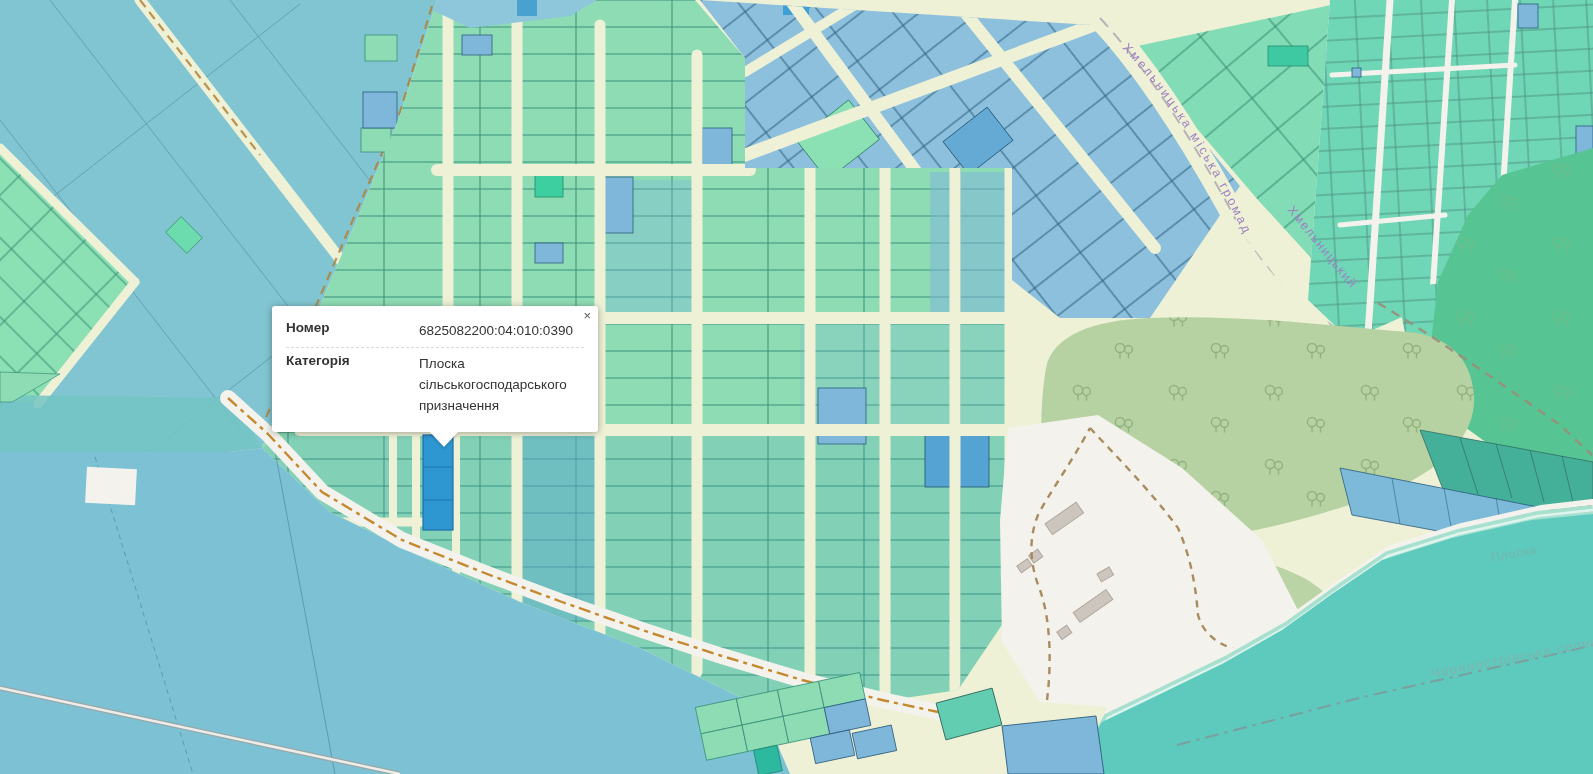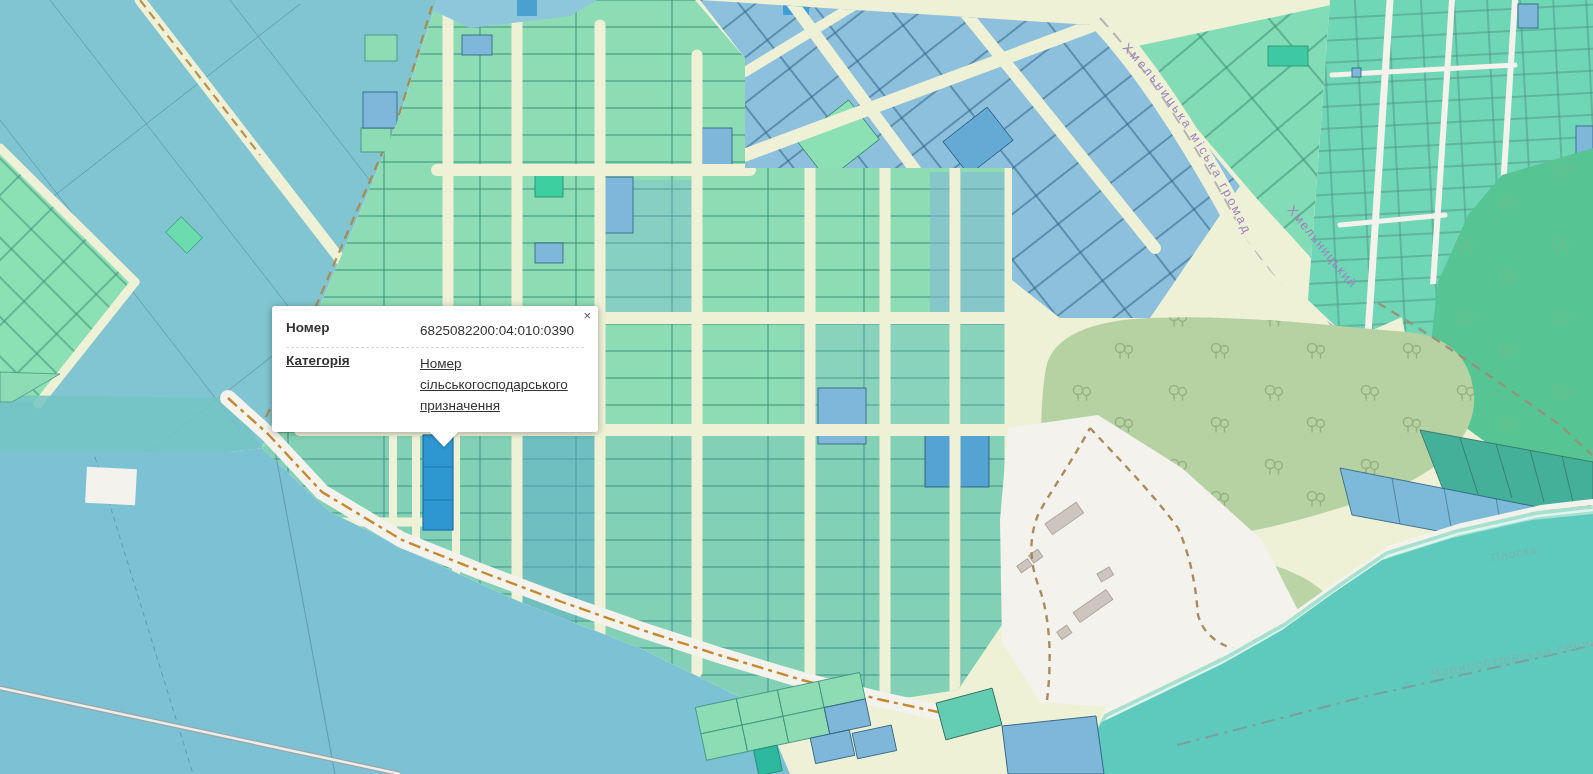--- a/index.html
+++ b/index.html
@@ -21,24 +21,24 @@
   .map-label2{fill:#9d80c1;font-size:12.5px;letter-spacing:1.5px;}
   .water-label{fill:#74b4ac;font-size:12px;letter-spacing:1px;}
   .community-label{fill:#7fb3ae;font-size:13px;letter-spacing:1.5px;}
 
   
   .popup{position:absolute;left:272px;top:306px;width:326px;
          background:#fff;border-radius:3px;
          box-shadow:0 1px 7px rgba(0,0,0,.35);
          padding:9px 14px 10px 14px;box-sizing:border-box;
          font-size:13.5px;color:#333;}
-  .popup-row{display:flex;padding:5px 0 6px 0;gap:39px;}
-  .popup-row + .popup-row{border-top:1px dashed #d9d9d9;text-decoration:underline;}
+  .popup-row{display:flex;padding:5px 0 6px 0;}
+  .popup-row + .popup-row{border-top:1px dashed #d9d9d9;}
   .popup-label{width:95px;flex:0 0 95px;font-weight:bold;}
-  .popup-value{flex:1;line-height:21px;}
+  .popup-value{flex:1;line-height:21px;margin-left:38px;}
   .popup-close{position:absolute;top:3px;right:7px;color:#555;
                font-size:13px;line-height:13px;cursor:pointer;
                font-family:"Liberation Sans",sans-serif;}
   .popup-arrow{position:absolute;left:158px;top:100%;width:0;height:0;
                border-left:14px solid transparent;
                border-right:14px solid transparent;
                border-top:15px solid #fff;
                filter:drop-shadow(0 2px 1px rgba(0,0,0,.15));}
 </style>
 </head>
@@ -309,18 +309,18 @@
 </svg>
 
 <div class="popup">
   <span class="popup-close">×</span>
   <div class="popup-row">
     <div class="popup-label">Номер</div>
     <div class="popup-value">6825082200:04:010:0390</div>
   </div>
   <div class="popup-row">
     <div class="popup-label">Категорія</div>
-    <div class="popup-value">Номер сільськогосподарського призначення</div>
+    <div class="popup-value">Плоска сільськогосподарського призначення</div>
   </div>
   <div class="popup-arrow"></div>
 </div>
 
 </div>
 
 </body></html>

